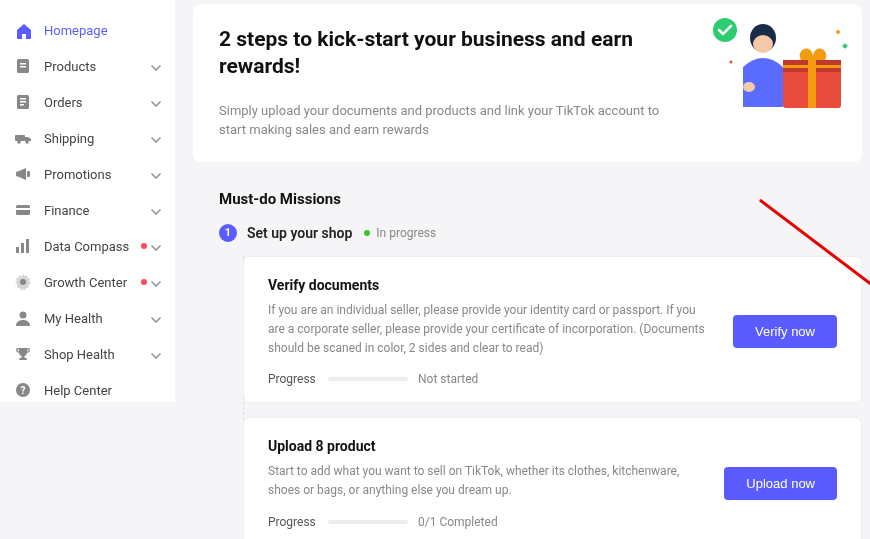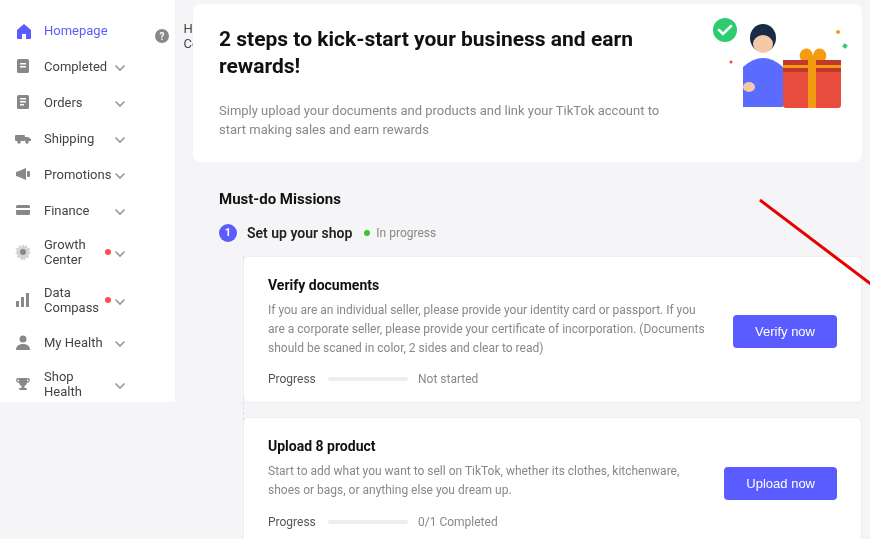--- a/index.html
+++ b/index.html
@@ -1,18 +1,18 @@
 <!DOCTYPE html>
 <html><head>
 <meta charset="utf-8">
 <style>
 * { margin: 0; padding: 0; box-sizing: border-box; }
 body { font-family: -apple-system, BlinkMacSystemFont, "Segoe UI", Roboto, Arial, sans-serif; background: #f5f5f7; color: #333; font-size: 14px; display: flex; }
 
-.sidebar { width: 175px; background: #fff; height: 402px; padding: 12px 0; display: flex; flex-direction: row; }
+.sidebar { width: 175px; background: #fff; height: 402px; padding: 12px 0; display: flex; flex-direction: column; }
 .sidebar-top { flex: 1; }
 .sidebar-item { display: flex; align-items: center; padding: 9px 14px; cursor: pointer; color: #444; position: relative; }
 .sidebar-item.active { color: #5a5cff; }
 .sidebar-item.active .sidebar-icon { color: #5a5cff; }
 .sidebar-icon { width: 18px; height: 18px; margin-right: 12px; display: inline-flex; align-items: center; justify-content: center; color: #888; }
 .sidebar-label { flex: 1; font-size: 13px; }
 .chevron { width: 14px; height: 14px; color: #999; }
 .dot-badge { width: 6px; height: 6px; border-radius: 50%; background: #ff4d4f; margin-left: 6px; }
 
 .main { flex: 1; height: 539px; overflow: hidden; padding: 0 8px 0 18px; position: relative; }
@@ -56,21 +56,21 @@
         <span class="sidebar-label">Homepage</span>
       </div>
       <div class="sidebar-item">
         <span class="sidebar-icon">
           <svg viewBox="0 0 18 18" width="18" height="18">
             <rect x="3" y="2" width="12" height="14" rx="1.5" fill="currentColor"></rect>
             <rect x="6" y="6" width="6" height="1.5" fill="#fff"></rect>
             <rect x="6" y="9" width="6" height="1.5" fill="#fff"></rect>
           </svg>
         </span>
-        <span class="sidebar-label">Completed</span>
+        <span class="sidebar-label">Products</span>
         <span class="chevron"><svg viewBox="0 0 18 18" width="18" height="18">
             <path d="M5 7l4 4 4-4" stroke="currentColor" stroke-width="1.7" fill="none" stroke-linecap="round"></path>
           </svg></span>
       </div>
       <div class="sidebar-item">
         <span class="sidebar-icon">
           <svg viewBox="0 0 18 18" width="18" height="18">
             <rect x="3" y="2" width="12" height="14" rx="1.5" fill="currentColor"></rect>
             <rect x="6" y="5" width="6" height="1.5" fill="#fff"></rect>
             <rect x="6" y="8" width="6" height="1.5" fill="#fff"></rect>
@@ -116,39 +116,39 @@
           </svg>
         </span>
         <span class="sidebar-label">Finance</span>
         <span class="chevron"><svg viewBox="0 0 18 18" width="18" height="18">
             <path d="M5 7l4 4 4-4" stroke="currentColor" stroke-width="1.7" fill="none" stroke-linecap="round"></path>
           </svg></span>
       </div>
       <div class="sidebar-item">
         <span class="sidebar-icon">
           <svg viewBox="0 0 18 18" width="18" height="18">
-            <circle cx="9" cy="9" r="3" fill="currentColor"></circle>
-            <path d="M9 1l1.5 2.5L13 2l.5 3 3 .5-1.5 2.5L17 10l-2.5 1.5.5 3-3 .5-1.5 2.5L9 16l-1.5 1.5-1.5-2.5-3-.5.5-3L1 10l2-2L1.5 5.5l3-.5L5 2l2.5 1.5z" fill="currentColor" opacity="0.35"></path>
-          </svg>
-        </span>
-        <span class="sidebar-label">Growth Center</span>
-        <span class="dot-badge"></span>
-        <span class="chevron"><svg viewBox="0 0 18 18" width="18" height="18">
-            <path d="M5 7l4 4 4-4" stroke="currentColor" stroke-width="1.7" fill="none" stroke-linecap="round"></path>
-          </svg></span>
-      </div>
-      <div class="sidebar-item">
-        <span class="sidebar-icon">
-          <svg viewBox="0 0 18 18" width="18" height="18">
             <rect x="2" y="10" width="3" height="6" fill="currentColor"></rect>
             <rect x="7" y="6" width="3" height="10" fill="currentColor"></rect>
             <rect x="12" y="2" width="3" height="14" fill="currentColor"></rect>
           </svg>
         </span>
         <span class="sidebar-label">Data Compass</span>
+        <span class="dot-badge"></span>
+        <span class="chevron"><svg viewBox="0 0 18 18" width="18" height="18">
+            <path d="M5 7l4 4 4-4" stroke="currentColor" stroke-width="1.7" fill="none" stroke-linecap="round"></path>
+          </svg></span>
+      </div>
+      <div class="sidebar-item">
+        <span class="sidebar-icon">
+          <svg viewBox="0 0 18 18" width="18" height="18">
+            <circle cx="9" cy="9" r="3" fill="currentColor"></circle>
+            <path d="M9 1l1.5 2.5L13 2l.5 3 3 .5-1.5 2.5L17 10l-2.5 1.5.5 3-3 .5-1.5 2.5L9 16l-1.5 1.5-1.5-2.5-3-.5.5-3L1 10l2-2L1.5 5.5l3-.5L5 2l2.5 1.5z" fill="currentColor" opacity="0.35"></path>
+          </svg>
+        </span>
+        <span class="sidebar-label">Growth Center</span>
         <span class="dot-badge"></span>
         <span class="chevron"><svg viewBox="0 0 18 18" width="18" height="18">
             <path d="M5 7l4 4 4-4" stroke="currentColor" stroke-width="1.7" fill="none" stroke-linecap="round"></path>
           </svg></span>
       </div>
       <div class="sidebar-item">
         <span class="sidebar-icon">
           <svg viewBox="0 0 18 18" width="18" height="18">
             <circle cx="9" cy="6" r="3.5" fill="currentColor"></circle>
             <path d="M2 17c0-4 3-6 7-6s7 2 7 6z" fill="currentColor"></path>

